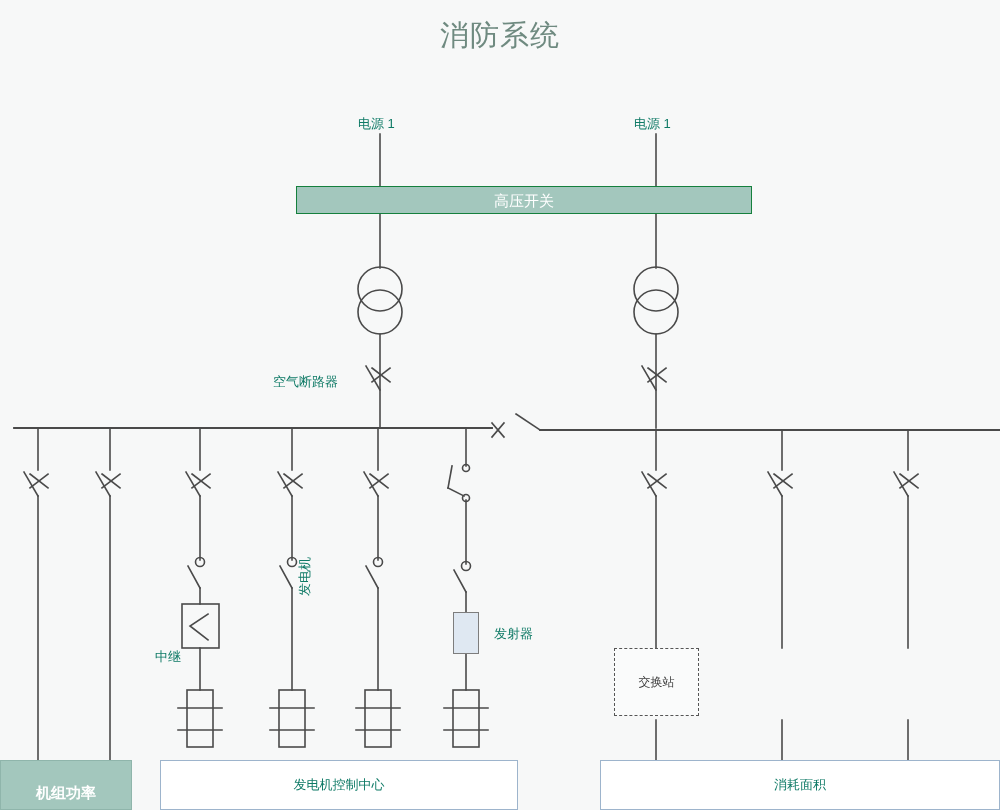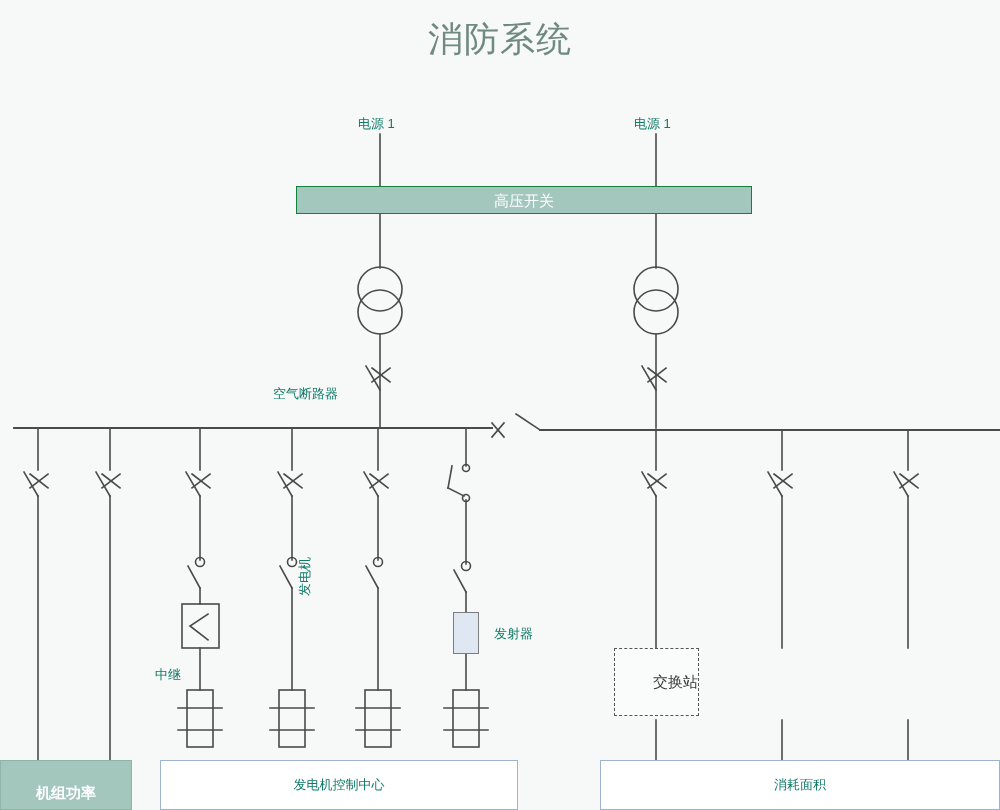--- a/index.html
+++ b/index.html
@@ -26,21 +26,21 @@
     width: 1000px;
     height: 810px;
     display: block;
   }
   .title {
     position: absolute;
     left: 0;
     top: 16px;
     width: 1000px;
     text-align: center;
-    font-size: 35px;
+    font-size: 29px;
     color: #6f8a80;
     letter-spacing: 1px;
     font-weight: 400;
   }
   .lbl {
     position: absolute;
     font-size: 13px;
     color: #0f7a66;
     white-space: nowrap;
   }
@@ -118,22 +118,22 @@
     border: 1.5px dashed #555555;
     background: #fafbfb;
     box-sizing: border-box;
   }
   .dashbox span {
     position: absolute;
     left: 0; top: 0;
     width: 100%;
     height: 66px;
     line-height: 66px;
-    text-align: right;
-    font-size: 15px;
+    text-align: center;
+    font-size: 12px;
     color: #3c3c3c;
   }
   .transmitter-box {
     position: absolute;
     left: 453px;
     top: 612px;
     width: 26px;
     height: 42px;
     background: #dfe8f2;
     border: 1px solid #7d7d7d;
@@ -312,23 +312,23 @@
     </g>
   </svg>
 
   <div class="bar-hv">
     <span class="lbl-white">高压开关</span>
   </div>
 
   <div class="lbl" style="left:358px; top:115px;">电源 1</div>
   <div class="lbl" style="left:634px; top:115px;">电源 1</div>
 
-  <div class="lbl" style="left:273px; top:373px;margin-top:12px;">空气断路器</div>
+  <div class="lbl" style="left:273px; top:373px;">空气断路器</div>
   <div class="lbl rot90" style="left:296px; top:596px;">发电机</div>
-  <div class="lbl" style="left:155px; top:666px;">中继</div>
+  <div class="lbl" style="left:155px; top:648px;">中继</div>
   <div class="lbl" style="left:494px; top:625px;">发射器</div>
 
   <div class="transmitter-box"></div>
 
   <div class="dashbox" style="left:614px; top:648px;">
     <span>交换站</span>
   </div>
 
   <div class="box-power">
     <span class="lbl-white">机组功率</span>

